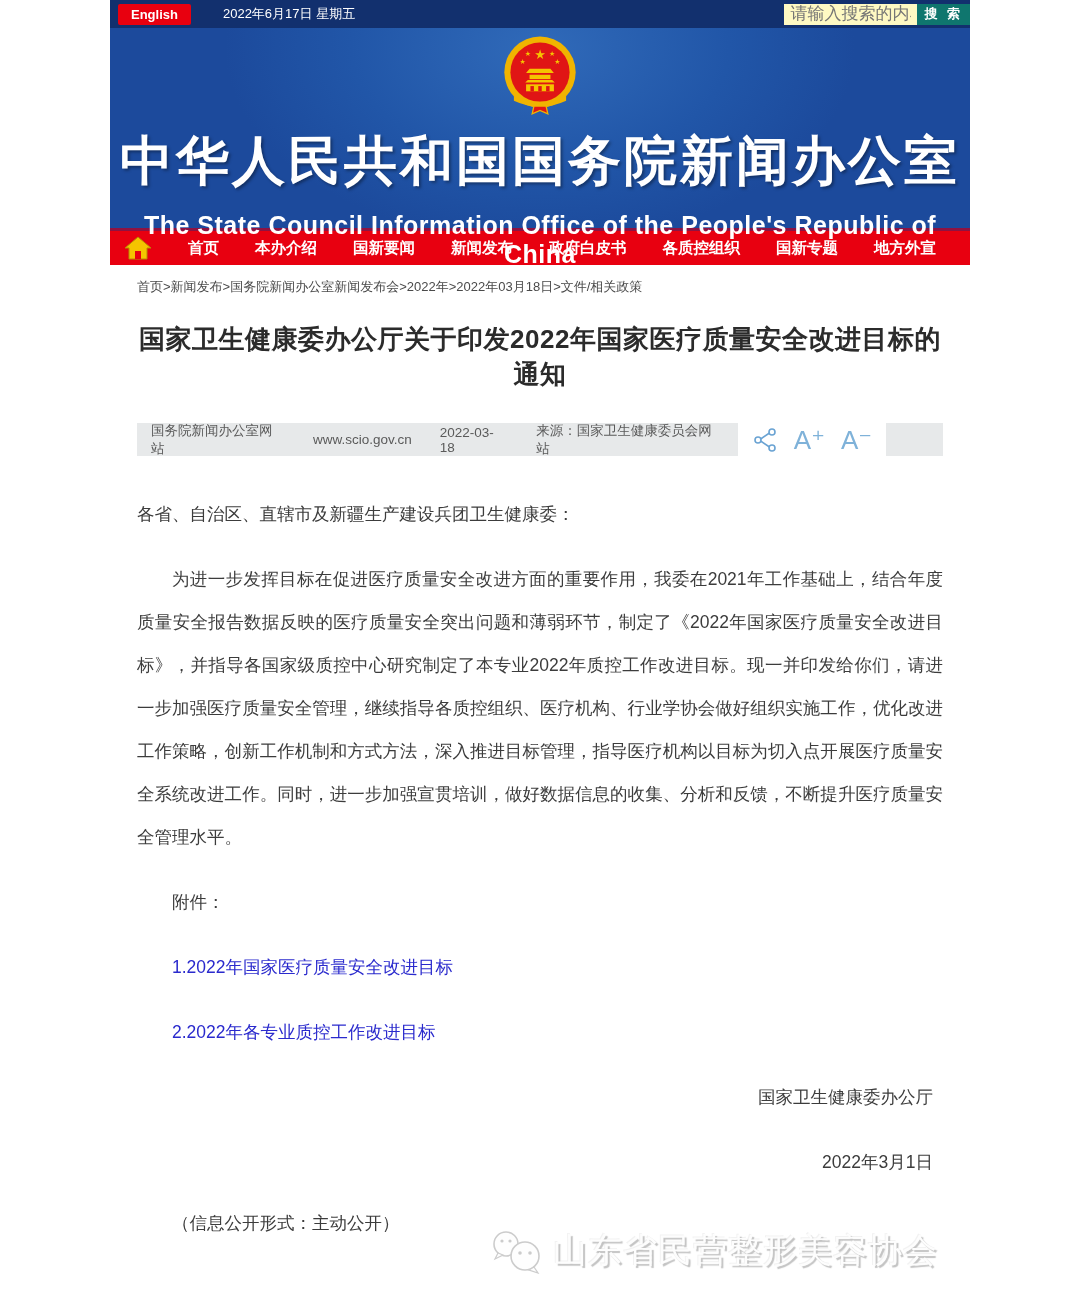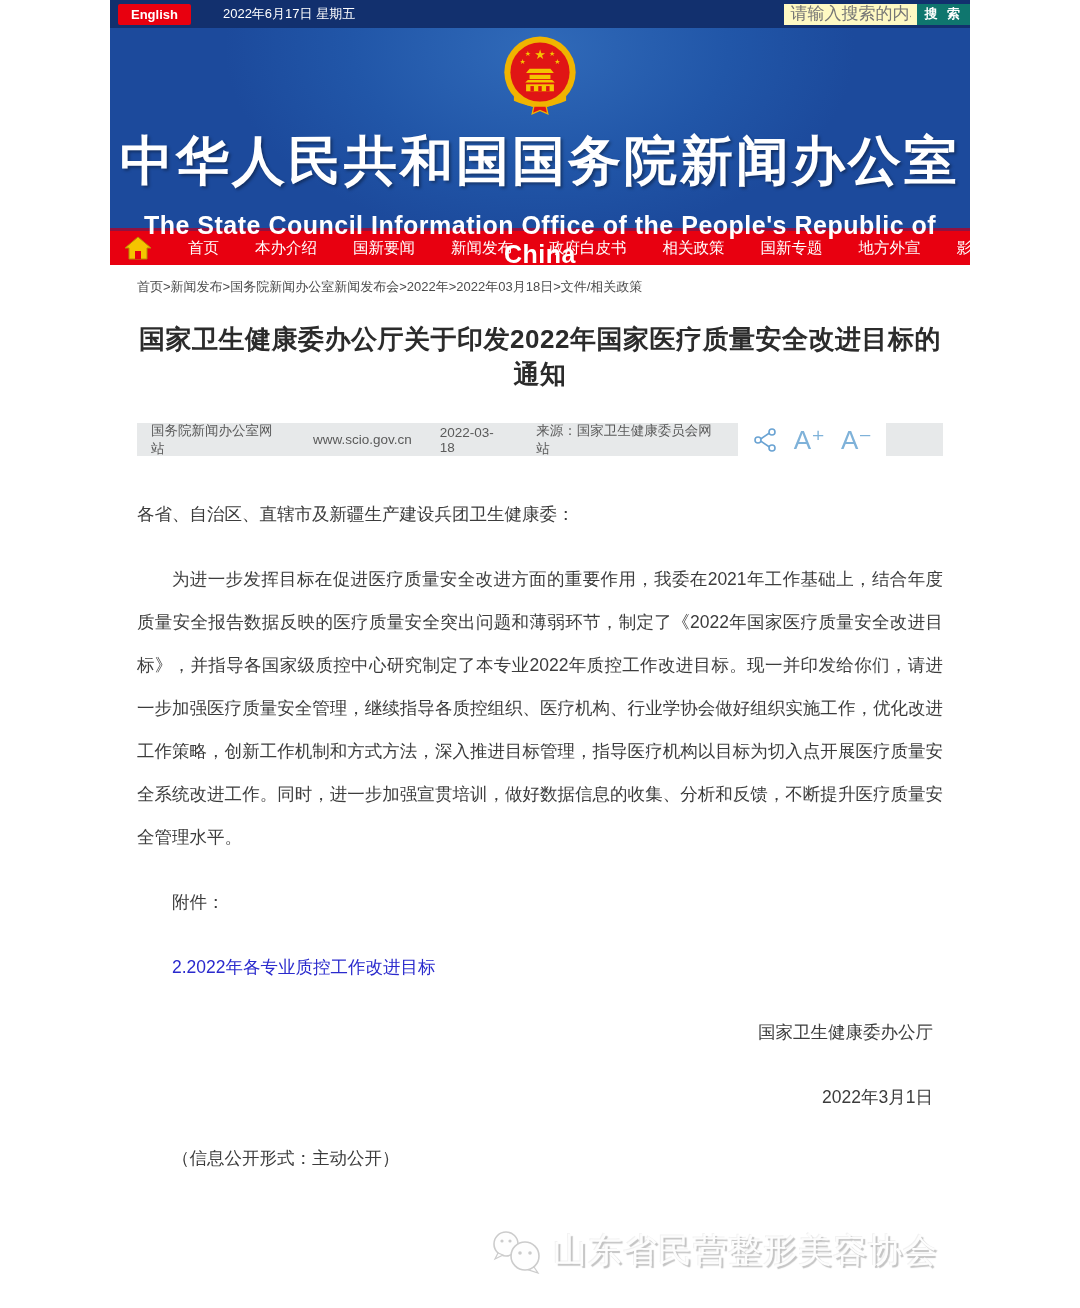--- a/index.html
+++ b/index.html
@@ -45,21 +45,21 @@
     font-size: 25px; font-weight: bold; margin-top: 13px; letter-spacing: 0.5px;
   }
 
   
   .nav {
     height: 37px; background: #e80010; border-top: 3px solid #8e1342;
     display: flex; align-items: center; padding: 0 14px; gap: 36px;
   }
   .nav-home { width: 30px; height: 26px; display: flex; align-items: center; cursor: pointer; }
   .nav-item {
-    color: #ffffff; font-size: 15.5px; font-weight: normal; cursor: pointer;
+    color: #ffffff; font-size: 15.5px; font-weight: bold; cursor: pointer;
     white-space: nowrap;
   }
 
   
   .content { padding: 0 27px; }
   .breadcrumb {
     padding-top: 13px; font-size: 13px; color: #4a4a4a; cursor: pointer;
   }
   .article-title {
     margin-top: 26px; text-align: center; font-size: 26px; font-weight: bold;
@@ -148,21 +148,21 @@
       <svg width="28" height="24" viewBox="0 0 28 24">
         <polygon points="14,1 27,12 23,12 23,23 5,23 5,12 1,12" fill="#f5c400" stroke="#b88a00" stroke-width="1"></polygon>
         <rect x="11" y="15" width="6" height="8" fill="#e80010"></rect>
       </svg>
     </span>
     <span class="nav-item">首页</span>
     <span class="nav-item">本办介绍</span>
     <span class="nav-item">国新要闻</span>
     <span class="nav-item">新闻发布</span>
     <span class="nav-item">政府白皮书</span>
-    <span class="nav-item">相关政策</span>
+    <span class="nav-item">各质控组织</span>
     <span class="nav-item">国新专题</span>
     <span class="nav-item">地方外宣</span>
     <span class="nav-item">影视片</span>
     <span class="nav-item">出版物</span>
   </div>
 
   <div class="content">
 
     <div class="breadcrumb">首页&gt;新闻发布&gt;国务院新闻办公室新闻发布会&gt;2022年&gt;2022年03月18日&gt;文件/相关政策</div>
 
@@ -189,20 +189,21 @@
       <div class="meta-stub"></div>
     </div>
 
     <div class="body-text salutation">各省、自治区、直辖市及新疆生产建设兵团卫生健康委：</div>
 
 
     <div class="body-text para para-2">为进一步发挥目标在促进医疗质量安全改进方面的重要作用，我委在2021年工作基础上，结合年度质量安全报告数据反映的医疗质量安全突出问题和薄弱环节，制定了《2022年国家医疗质量安全改进目标》，并指导各国家级质控中心研究制定了本专业2022年质控工作改进目标。现一并印发给你们，请进一步加强医疗质量安全管理，继续指导各质控组织、医疗机构、行业学协会做好组织实施工作，优化改进工作策略，创新工作机制和方式方法，深入推进目标管理，指导医疗机构以目标为切入点开展医疗质量安全系统改进工作。同时，进一步加强宣贯培训，做好数据信息的收集、分析和反馈，不断提升医疗质量安全管理水平。</div>
 
     <div class="body-text attach-label">附件：</div>
 
+    <div class="body-text attach-link">1.2022年国家医疗质量安全改进目标</div>
 
     <div class="body-text attach-link">2.2022年各专业质控工作改进目标</div>
 
     <div class="body-text sig-line">国家卫生健康委办公厅</div>
 
     <div class="body-text sig-line">2022年3月1日</div>
 
     <div class="body-text disclosure">（信息公开形式：主动公开）</div>
 
   </div>

